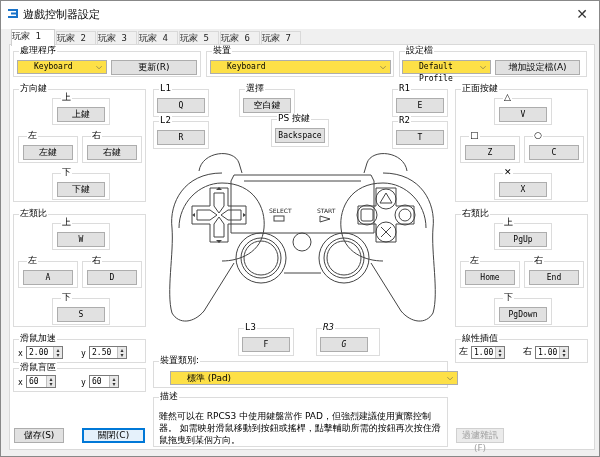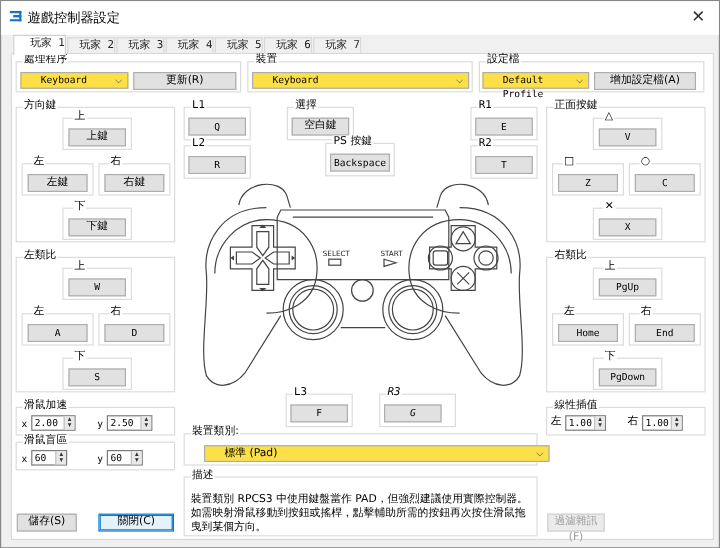--- a/index.html
+++ b/index.html
@@ -25,21 +25,21 @@
     position: absolute; left: 22px; top: 6px; font-size: 11px; color: #000; font-family: Liberation Serif, serif;
   }
   .titlebar .close {
     position: absolute; right: 8px; top: 4px; width: 18px; height: 18px;
     font-size: 14px; line-height: 18px; text-align: center; color: #333;
   }
   .tabs { position: absolute; left: 10px; top: 28px; height: 16px; }
   .tab {
     position: absolute; top: 2px; height: 14px; width: 40px;
     font-family: "DejaVu Sans Mono", monospace; font-size: 9px;
-    text-align: right; line-height: 13px; color: #222;
+    text-align: left; line-height: 13px; color: #222;
     background: #f0f0f0; border: 1px solid #d9d9d9; border-bottom: none;
   }
   .tab.active { top: 0; height: 17px; background: #fff; border-color: #d0d0d0; z-index: 2; }
   .tabpanel {
     position: absolute; left: 8px; top: 43px; width: 586px; height: 406px;
     background: #fff; border: 1px solid #d9d9d9;
   }
   .group {
     position: absolute; border: 1px solid #dcdcdc;
   }
@@ -303,21 +303,21 @@
   <div class="group" style="left:152px;top:360px;width:295px;height:27px;">
     <span class="glabel">裝置類別:</span>
     <div class="combo" style="left:3px;top:9px;width:288px;font-family:'DejaVu Sans',sans-serif;font-size:9px;margin-left:13px;">
       <span>標準 (Pad)</span>
       <span class="chev">⌵</span>
     </div>
   </div>
 
   <div class="group" style="left:152px;top:396px;width:295px;height:50px;">
     <span class="glabel">描述</span>
-    <div class="desc-text">裝置類別 RPCS3 中使用鍵盤當作 PAD，但強烈建議使用實際控制器。 如需映射滑鼠移動到按鈕或搖桿，點擊輔助所需的按鈕再次按住滑鼠拖曳到某個方向。</div>
+    <div class="desc-text">雖然可以在 RPCS3 中使用鍵盤當作 PAD，但強烈建議使用實際控制器。 如需映射滑鼠移動到按鈕或搖桿，點擊輔助所需的按鈕再次按住滑鼠拖曳到某個方向。</div>
   </div>
 
   <div class="group" style="left:454px;top:88px;width:133px;height:113px;">
     <span class="glabel">正面按鍵</span>
     <div class="group" style="left:38px;top:8px;width:58px;height:27px;">
       <span class="glabel" style="left:8px;">△</span>
       <div class="btn" style="left:4px;top:8px;width:48px;">V</div>
     </div>
     <div class="group" style="left:4px;top:46px;width:60px;height:27px;">
       <span class="glabel" style="left:8px;">□</span>

